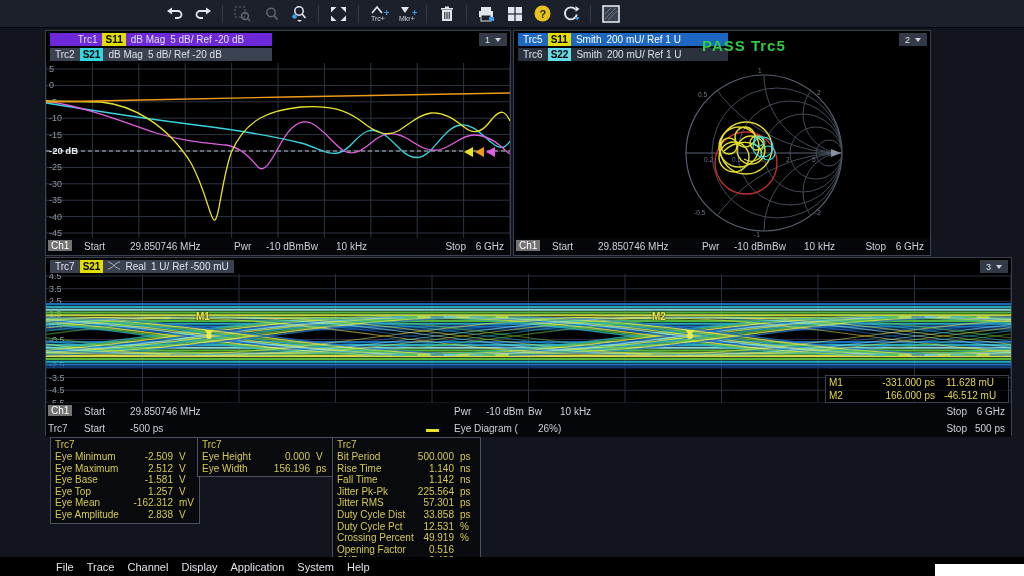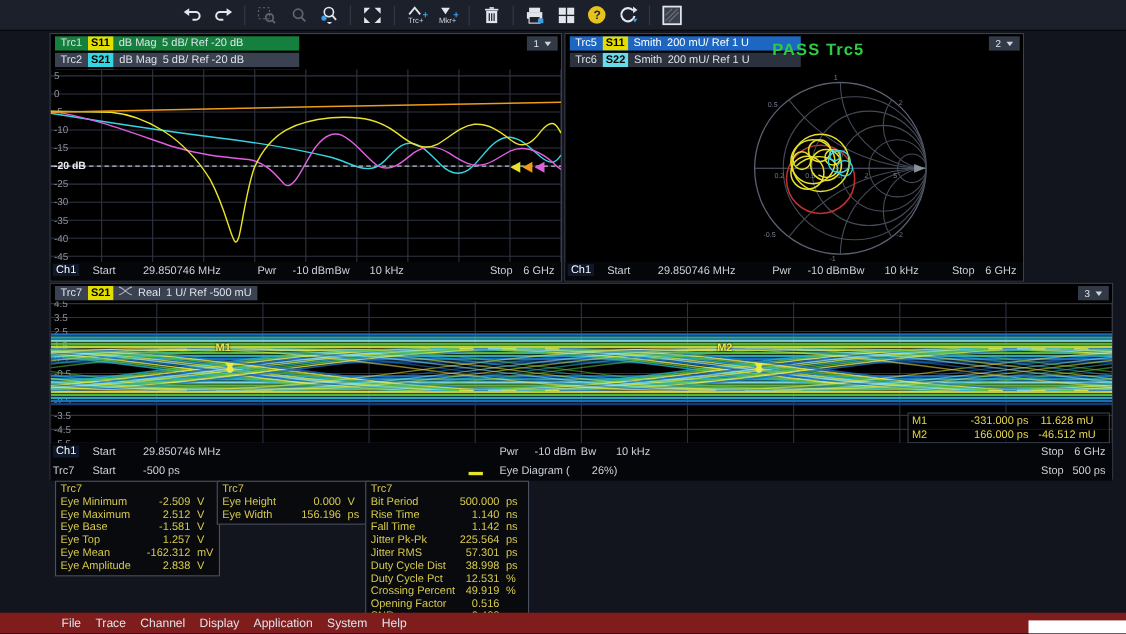--- a/index.html
+++ b/index.html
@@ -23,21 +23,21 @@
   .w1 .trace-chip{width:212px}
   .w2 .trace-chip{width:200px}
   .t-param{padding:0 3px;color:#000;font-weight:bold}
   .win-num{position:absolute;top:2px;right:3px;width:28px;height:13px;background:#333a47;color:#dfe3ea;
            font-size:9px;display:flex;align-items:center;justify-content:center;gap:5px;cursor:pointer}
   .chev{width:0;height:0;border-left:3px solid transparent;border-right:3px solid transparent;border-top:4px solid #cfd4dc}
   .plot{position:absolute;left:0;display:block}
   
   .footer{position:absolute;left:0;right:0;height:17px;font-size:10px;color:#ccd1d9;background:#04060a}
   .footer span{position:absolute;top:3px;white-space:nowrap}
-  .chbadge{background:#0f172a;color:#fff;padding:0 3px;left:2px;top:2px!important}
+  .chbadge{background:#737373;color:#fff;padding:0 3px;left:2px;top:2px!important}
   .f-sl{left:38px}.f-sv{left:84px}
   .f-pl{left:188px}.f-pv{left:220px}.f-bl{left:258px}.f-bv{left:290px}
   .w3 .f-pl{left:408px}.w3 .f-pv{left:440px}.w3 .f-bl{left:482px}.w3 .f-bv{left:514px}
   .f-stl{right:44px}.f-stv{right:6px}
   .trc7name{left:2px}
   .dash{left:380px;top:9px!important;width:13px;height:3px;background:#e8e32a}
   .f-el{left:408px}.f-ev{left:492px}
   
   .mlabel{position:absolute;font-size:10px;font-weight:bold;color:#efe74c;text-shadow:0 0 2px #000;cursor:pointer}
   .mread{position:absolute;right:2px;top:117px;width:184px;border:1px solid #3a4150;background:rgba(0,0,0,.6);
@@ -50,21 +50,21 @@
           padding:1px 4px 2px;box-sizing:border-box}
   .itable .title{line-height:12px}
   .irow{display:flex;line-height:11.6px}
   .irow .nm{flex:1;white-space:nowrap}
   .irow .val{text-align:right}
   .irow .unit{width:16px;text-align:left;margin-left:6px}
   .t1{left:50px;top:437px;width:150px}
   .t2{left:197px;top:437px;width:140px}
   .t3{left:332px;top:437px;width:149px}
   
-  .menubar{position:absolute;left:0;bottom:0;width:1024px;height:19px;background:#7f1d1d;display:flex;
+  .menubar{position:absolute;left:0;bottom:0;width:1024px;height:19px;background:#000000;display:flex;
            align-items:center;padding-left:56px;box-sizing:border-box;gap:13px;font-size:11px}
   .menu-item{cursor:pointer;white-space:nowrap}
   .status{margin-left:auto;display:flex;align-items:center;gap:10px;margin-right:95px;font-size:11px}
   .progress{width:58px;height:10px;background:linear-gradient(90deg,#3fae56,#3b82c4 45%,#44c940);border:1px solid #0a0c10}
   .white-corner{position:absolute;right:0;bottom:0;width:89px;height:12px;background:#ffffff}
   svg text{font-family:"Liberation Sans",sans-serif}
 </style>
 </head>
 <body>
 
@@ -175,21 +175,21 @@
         <rect x="2" y="2" width="16" height="16" fill="#39414f" stroke="#e2e6ec" stroke-width="1.6"></rect>
         <line x1="4" y1="15" x2="15" y2="4" stroke="#6b7482"></line>
         <line x1="7" y1="16" x2="16" y2="7" stroke="#6b7482"></line>
         <line x1="4" y1="10" x2="10" y2="4" stroke="#6b7482"></line>
       </svg>
   </span>
 </div>
 
 <div class="win w1">
   <div class="hdr">
-    <div class="trace-chip" style="background: #15803d; color: rgb(221, 226, 234);">
+    <div class="trace-chip" style="background: #6d28d9; color: rgb(221, 226, 234); justify-content: center;">
         <span>Trc1</span>
         <span class="t-param" style="background: rgb(227, 222, 0);">S11</span>
         <span>dB Mag</span>
         <span>5 dB/ Ref -20 dB</span>
       </div>
       <div class="trace-chip" style="background: rgb(58, 65, 80); color: rgb(221, 226, 234); align-items: flex-end;">
         <span>Trc2</span>
         <span class="t-param" style="background: rgb(54, 213, 226);">S21</span>
         <span>dB Mag</span>
         <span>5 dB/ Ref -20 dB</span>
@@ -663,21 +663,21 @@
       <span class="val">225.564</span>
       <span class="unit">ps</span>
     </div>
     <div class="irow">
       <span class="nm">Jitter RMS</span>
       <span class="val">57.301</span>
       <span class="unit">ps</span>
     </div>
     <div class="irow">
       <span class="nm">Duty Cycle Dist</span>
-      <span class="val">38.998</span>
+      <span class="val">33.858</span>
       <span class="unit">ps</span>
     </div>
     <div class="irow">
       <span class="nm">Duty Cycle Pct</span>
       <span class="val">12.531</span>
       <span class="unit">%</span>
     </div>
     <div class="irow">
       <span class="nm">Crossing Percent</span>
       <span class="val">49.919</span>

